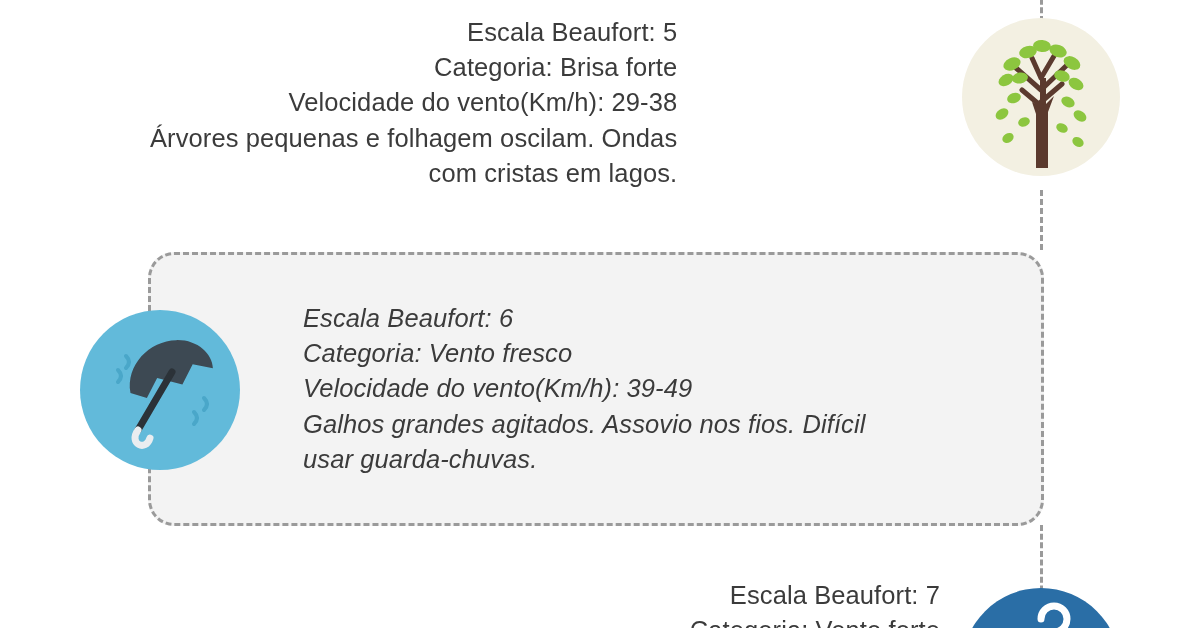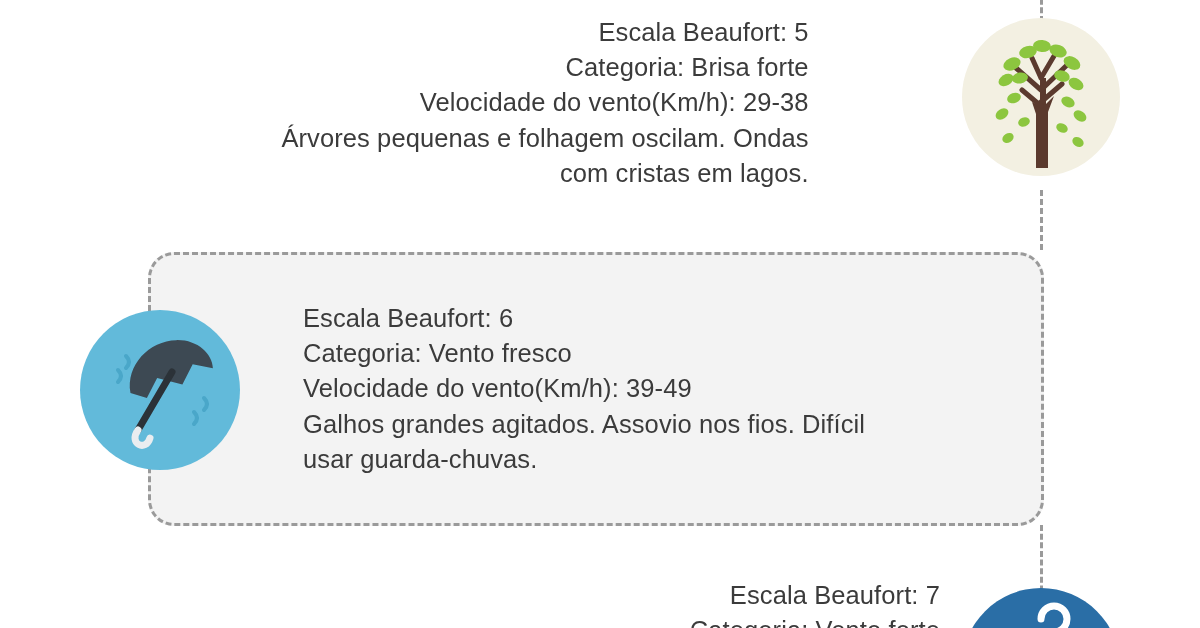--- a/index.html
+++ b/index.html
@@ -72,21 +72,21 @@
 </style>
 </head>
 <body>
 
 <div class="canvas">
 
   <div class="connector" style="left:1040px; top:-10px; height:32px;"></div>
   <div class="connector" style="left:1040px; top:190px; height:60px;"></div>
   <div class="connector" style="left:1040px; top:525px; height:75px;"></div>
 
-  <div class="entry entry-plain" style="left:150px; top:8px; width:790px; height:190px; justify-content:center;">
+  <div class="entry entry-plain" style="left:150px; top:8px; width:790px; height:190px; justify-content:flex-start;">
     <div class="entry-text text-right">Escala Beaufort: 5
 Categoria: Brisa forte
 Velocidade do vento(Km/h): 29-38
 Árvores pequenas e folhagem oscilam. Ondas
 com cristas em lagos.</div>
   </div>
 
   <div class="icon-circle" style="left:962px; top:18px; width:158px; height:158px; background:#f3f0e2;">
     <svg width="158" height="158" viewBox="0 0 158 158" aria-hidden="true">
 
@@ -110,21 +110,21 @@
         <ellipse cx="118" cy="98" rx="7" ry="5" transform="rotate(35 118 98)"></ellipse>
         <ellipse cx="62" cy="104" rx="6" ry="4.5" transform="rotate(-20 62 104)"></ellipse>
         <ellipse cx="100" cy="110" rx="6" ry="4.5" transform="rotate(25 100 110)"></ellipse>
         <ellipse cx="46" cy="120" rx="6" ry="4.5" transform="rotate(-30 46 120)"></ellipse>
         <ellipse cx="116" cy="124" rx="6" ry="4.5" transform="rotate(30 116 124)"></ellipse>
       </g>
     </svg>
   </div>
 
   <div class="entry entry-card" style="left:148px; top:252px; width:896px; height:274px;">
-    <div class="entry-text text-left" style="margin-left:152px;">Escala Beaufort: 6
+    <div class="entry-text text-left" style="margin-left:152px;font-style:italic;">Escala Beaufort: 6
 Categoria: Vento fresco
 Velocidade do vento(Km/h): 39-49
 Galhos grandes agitados. Assovio nos fios. Difícil
 usar guarda-chuvas.</div>
   </div>
 
   <div class="icon-circle" style="left:80px; top:310px; width:160px; height:160px; background:#62bada;">
     <svg width="160" height="160" viewBox="0 0 160 160" aria-hidden="true">
 
       <path d="M44 70 C48 42 78 26 104 34 C124 40 134 58 130 72 L112 62 L96 78 L74 64 L58 80 Z" fill="#3d4953" transform="rotate(-18 88 56)"></path>

